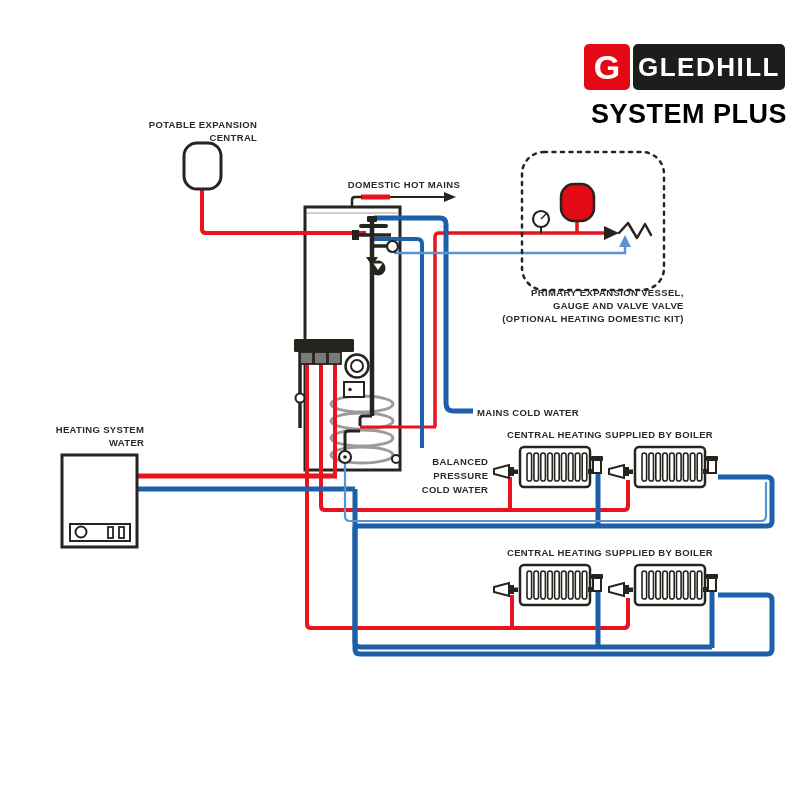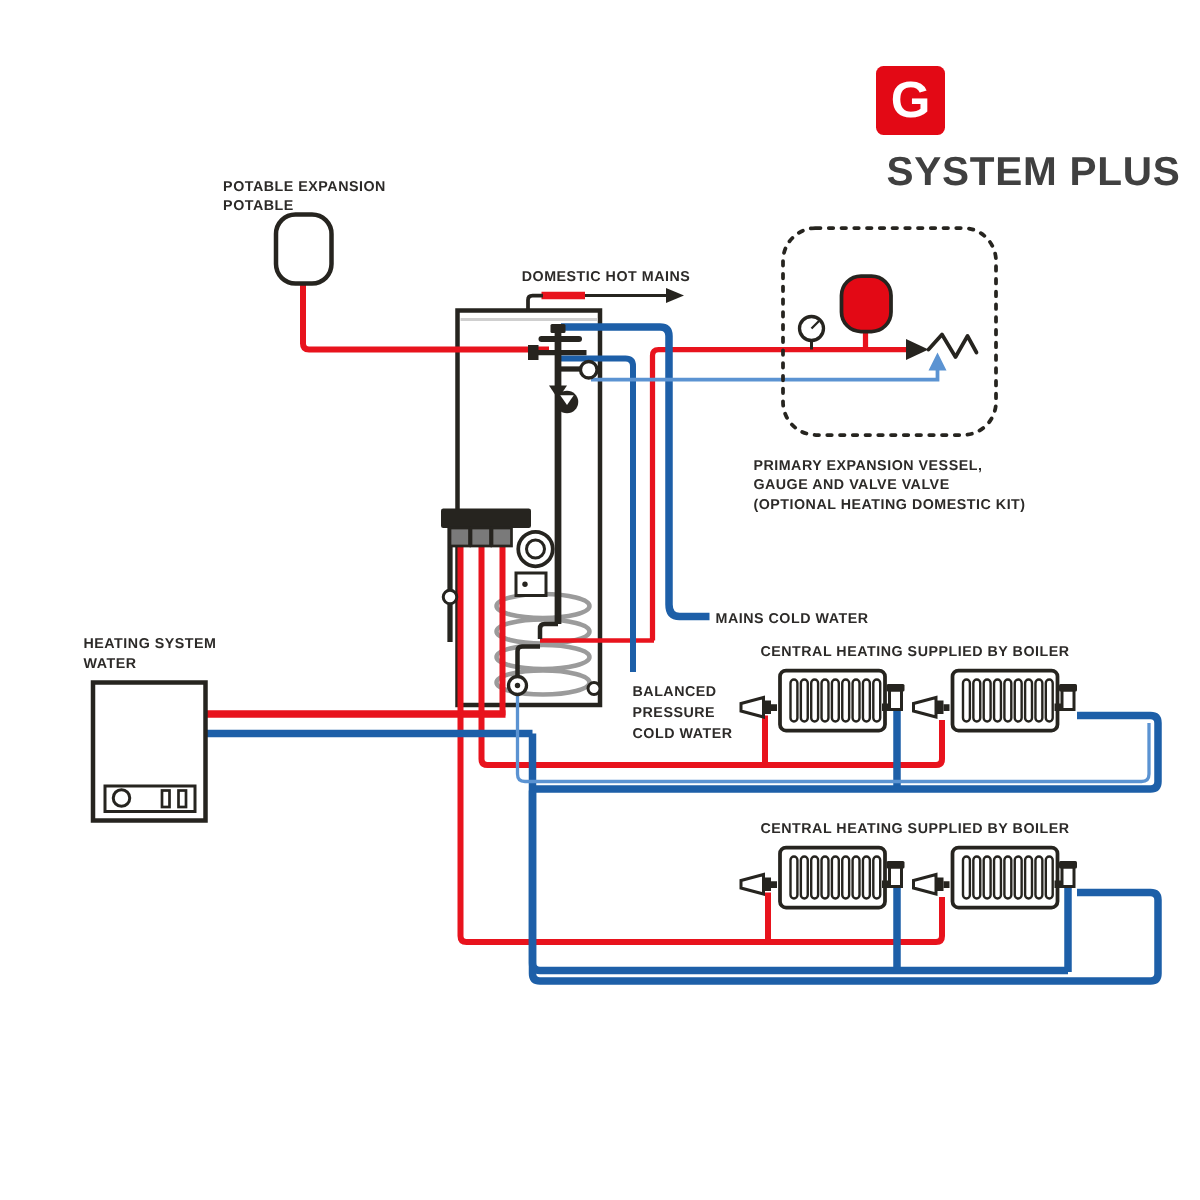--- a/index.html
+++ b/index.html
@@ -1,28 +1,28 @@
 <!DOCTYPE html>
 <html><head>
 <meta charset="utf-8">
 <style>
   html,body{margin:0;padding:0;background:#fff;}
   #canvas{position:relative;width:800px;height:800px;background:#ffffff;overflow:hidden;
           font-family:"Liberation Sans",sans-serif;}
   #diagram{position:absolute;left:0;top:0;}
   .lbl{position:absolute;font-weight:bold;font-size:9.5px;line-height:13px;letter-spacing:.35px;
-       color:#2c2a28;text-align:left;transform:translateX(-50%);white-space:nowrap;}
+       color:#2c2a28;text-align:right;transform:translateX(-50%);white-space:nowrap;}
   .lbl.left{transform:none;text-align:right;}
   .logo-tile{position:absolute;left:584px;top:44px;width:46px;height:46px;background:#e30915;
              border-radius:5px;display:flex;align-items:center;justify-content:center;}
   .logo-g{color:#fff;font-weight:bold;font-size:34px;line-height:34px;}
   .logo-bar{position:absolute;left:633px;top:44px;width:152px;height:46px;background:#1d1d1b;
             border-radius:5px;display:flex;align-items:center;justify-content:center;}
   .logo-name{color:#fff;font-weight:bold;font-size:26px;letter-spacing:1.5px;}
-  .product{position:absolute;left:689px;top:99px;transform:translateX(-50%);color:#404040;
+  .product{position:absolute;left:689px;top:99px;transform:translateX(-50%);color:#000000;
            font-weight:bold;font-size:27px;letter-spacing:.5px;white-space:nowrap;}
 </style>
 </head>
 <body>
 
 <div id="canvas">
 
   <svg id="diagram" width="800" height="800" viewBox="0 0 800 800">
 
     <defs>
@@ -156,26 +156,26 @@
     </g>
 
     <use href="#radsym" x="494" y="445"></use>
     <use href="#radsym" x="609" y="445"></use>
     <use href="#radsym" x="494" y="563"></use>
     <use href="#radsym" x="609" y="563"></use>
   </svg>
 
   <div class="lbl" style="left:203px;top:118px">
     <div>POTABLE EXPANSION</div>
-    <div>POTABLE</div>
+    <div>CENTRAL</div>
   </div>
 
   <div class="lbl" style="left:404px;top:178px">DOMESTIC HOT MAINS</div>
 
-  <div class="lbl" style="left:593px;top:304px">
+  <div class="lbl" style="left:593px;top:286px">
     <div>PRIMARY EXPANSION VESSEL,</div>
     <div>GAUGE AND VALVE VALVE</div>
     <div>(OPTIONAL HEATING DOMESTIC KIT)</div>
   </div>
 
   <div class="lbl left" style="left:477px;top:406px">MAINS COLD WATER</div>
 
   <div class="lbl" style="left:455px;top:455px;line-height:14px">
     <div>BALANCED</div>
     <div>PRESSURE</div>
@@ -187,15 +187,18 @@
     <div>WATER</div>
   </div>
 
   <div class="lbl" style="left:610px;top:428px">CENTRAL HEATING SUPPLIED BY BOILER</div>
 
   <div class="lbl" style="left:610px;top:546px">CENTRAL HEATING SUPPLIED BY BOILER</div>
 
   <div class="logo-tile">
     <span class="logo-g">G</span>
   </div>
+  <div class="logo-bar">
+    <span class="logo-name">GLEDHILL</span>
+  </div>
   <div class="product">SYSTEM PLUS</div>
 
 </div>
 
 </body></html>

